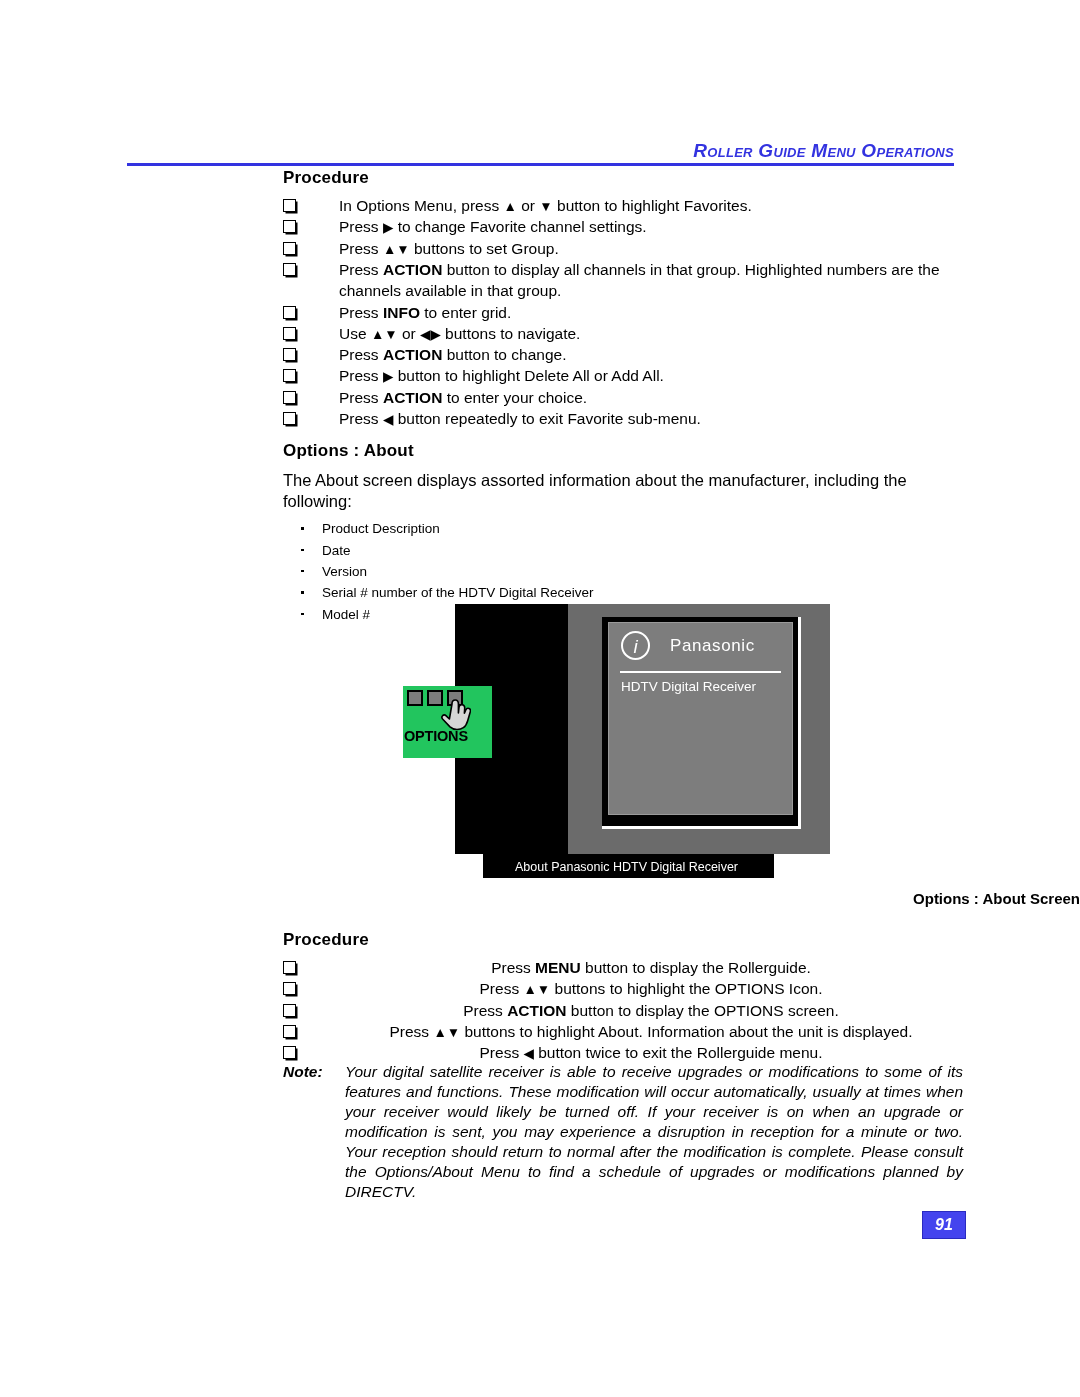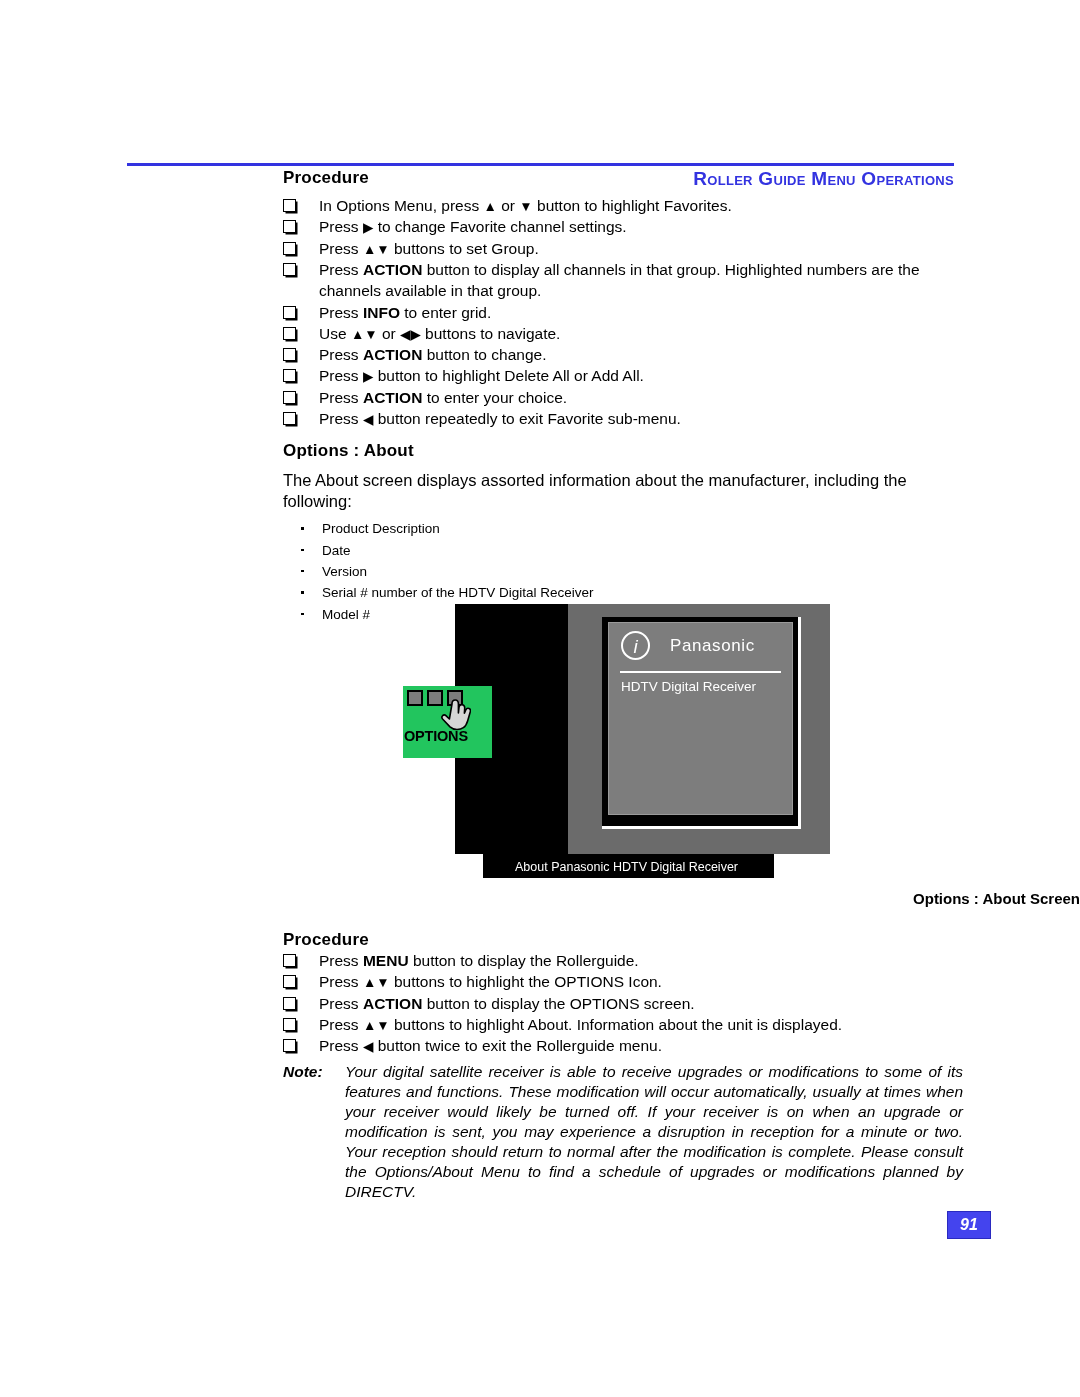--- a/index.html
+++ b/index.html
@@ -26,25 +26,25 @@
     width: 827px;
     height: 3px;
     background: #3333e0;
   }
   .header-title {
     position: absolute;
     right: 126px;
     top: 140px;
     font-size: 19px;
     font-weight: bold;
+    font-style: italic;
     font-variant: small-caps;
     letter-spacing: 0.3px;
     color: #3333e0;
     white-space: nowrap;
-    margin-top: 28px;
   }
 
   
   .content { position: absolute; left: 283px; top: 0; width: 680px; }
 
   h2.section-head {
     font-size: 17px;
     font-weight: bold;
     margin: 0;
     letter-spacing: 0.2px;
@@ -57,21 +57,21 @@
   }
 
   
   ul.check-list {
     list-style: none;
     margin: 0;
     padding: 0;
   }
   ul.check-list > li {
     position: relative;
-    padding-left: 36px;
+    padding-left: 56px;
     font-size: 15.5px;
     line-height: 1.365;
     margin: 0;
   }
   ul.check-list > li .box {
     position: absolute;
     left: 0;
     top: 4px;
     width: 11px;
     height: 11px;
@@ -263,21 +263,21 @@
     font-style: italic;
   }
   .note-body {
     margin-left: 62px;
     text-align: justify;
   }
 
   
   .page-num {
     position: absolute;
-    left: 947px;
+    left: 922px;
     top: 1211px;
     width: 42px;
     height: 26px;
     background: #4444ee;
     border: 1px solid #2a2ac0;
     color: #ffffff;
     font-size: 16px;
     font-weight: bold;
     font-style: italic;
     line-height: 25px;
@@ -353,21 +353,21 @@
                  q-1.8-2 -0.2-3.6 q1.7-1.6 3.6 0.2 l3.2 3.1 z" fill="#d6d6d6" stroke="#000000" stroke-width="1.6" stroke-linejoin="round"></path>
       </svg>
       <div class="opt-label">OPTIONS</div>
     </div>
   </div>
 
   <div class="fig-caption">Options : About Screen</div>
 
   <div class="content" style="top:930px;">
     <h2 class="section-head">Procedure</h2>
-    <ul class="check-list" style="" id="list3">
+    <ul class="check-list" style="margin-top:7px;text-align:center;" id="list3">
         <li><span class="box"></span>Press <span class="b">MENU</span> button to display the Rollerguide.</li>
         <li><span class="box"></span>Press <span class="ar">▲▼</span> buttons to highlight the OPTIONS Icon.</li>
         <li><span class="box"></span>Press <span class="b">ACTION</span> button to display the OPTIONS screen.</li>
         <li><span class="box"></span>Press <span class="ar">▲▼</span> buttons to highlight About. Information about the unit is displayed.</li>
         <li><span class="box"></span>Press <span class="ar">◀</span>  button twice to exit the Rollerguide menu.</li>
       </ul>
   </div>
 
   <div class="note-wrap">
     <span class="note-label">Note:</span>

